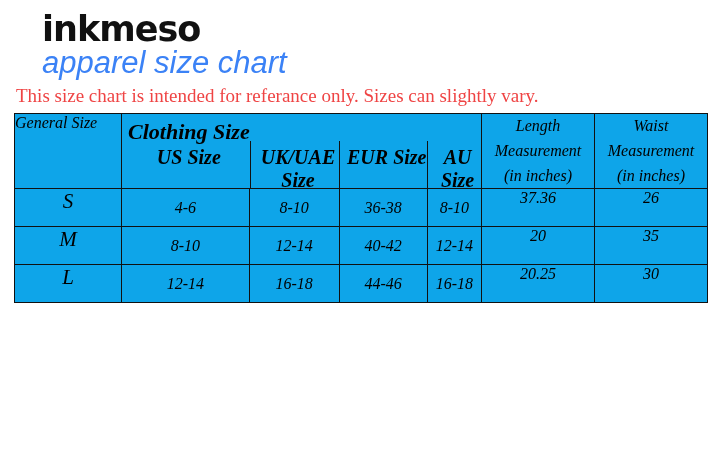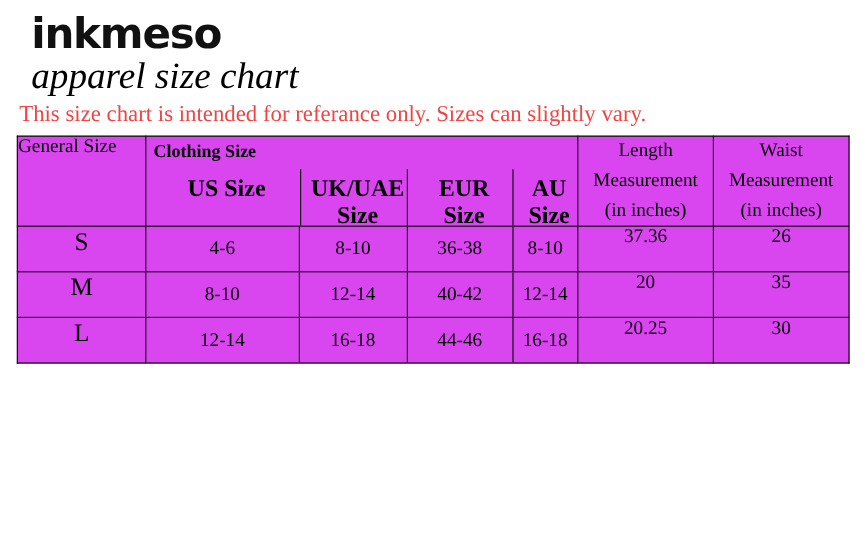--- a/index.html
+++ b/index.html
@@ -32,44 +32,45 @@
   .brand {
     font-family: "DejaVu Sans", sans-serif;
     font-weight: bold;
     font-size: 35px;
     letter-spacing: -1px;
     line-height: 1;
     color: #111111;
     position: relative;
   }
   .title {
-    font-family: Liberation Serif, serif;
+    font-family: Liberation Sans, sans-serif;
     font-style: italic;
     font-size: 31px;
     line-height: 1;
-    margin-left: 12px;
-    color: #000000;
+    margin-left: 28px;
+    color: #3b82f6;
   }
   .subtitle {
     font-family: "Liberation Serif", serif;
     font-size: 19px;
     color: #ef4444;
     padding: 7px 0 6px 16px;
     white-space: nowrap;
   }
 
   
   .table-wrap {
     padding: 0 14px;
   }
   table.size-chart {
     border-collapse: collapse;
     width: 693px;
     table-layout: fixed;
-    background: #d946ef;
+    background: #0ea5e9;
+    font-style: italic;
   }
   table.size-chart th,
   table.size-chart td {
     border: 1.5px solid #111111;
     font-family: "Liberation Serif", serif;
     font-size: 16px;
     color: #000;
     vertical-align: top;
     padding: 0;
   }
@@ -78,21 +79,21 @@
   .hd-general {
     text-align: left;
     padding: 6px 0 0 6px;
     font-weight: normal;
     font-size: 16.5px;
   }
   .hd-clothing-label {
     position: absolute;
     top: 5px;
     left: 6px;
-    font-size: 15px;
+    font-size: 22px;
   }
   .clothing-cell {
     position: relative;
     padding: 0;
     height: 73px;
   }
   .clothing-inner {
     display: flex;
     position: absolute;
     top: 27px;

